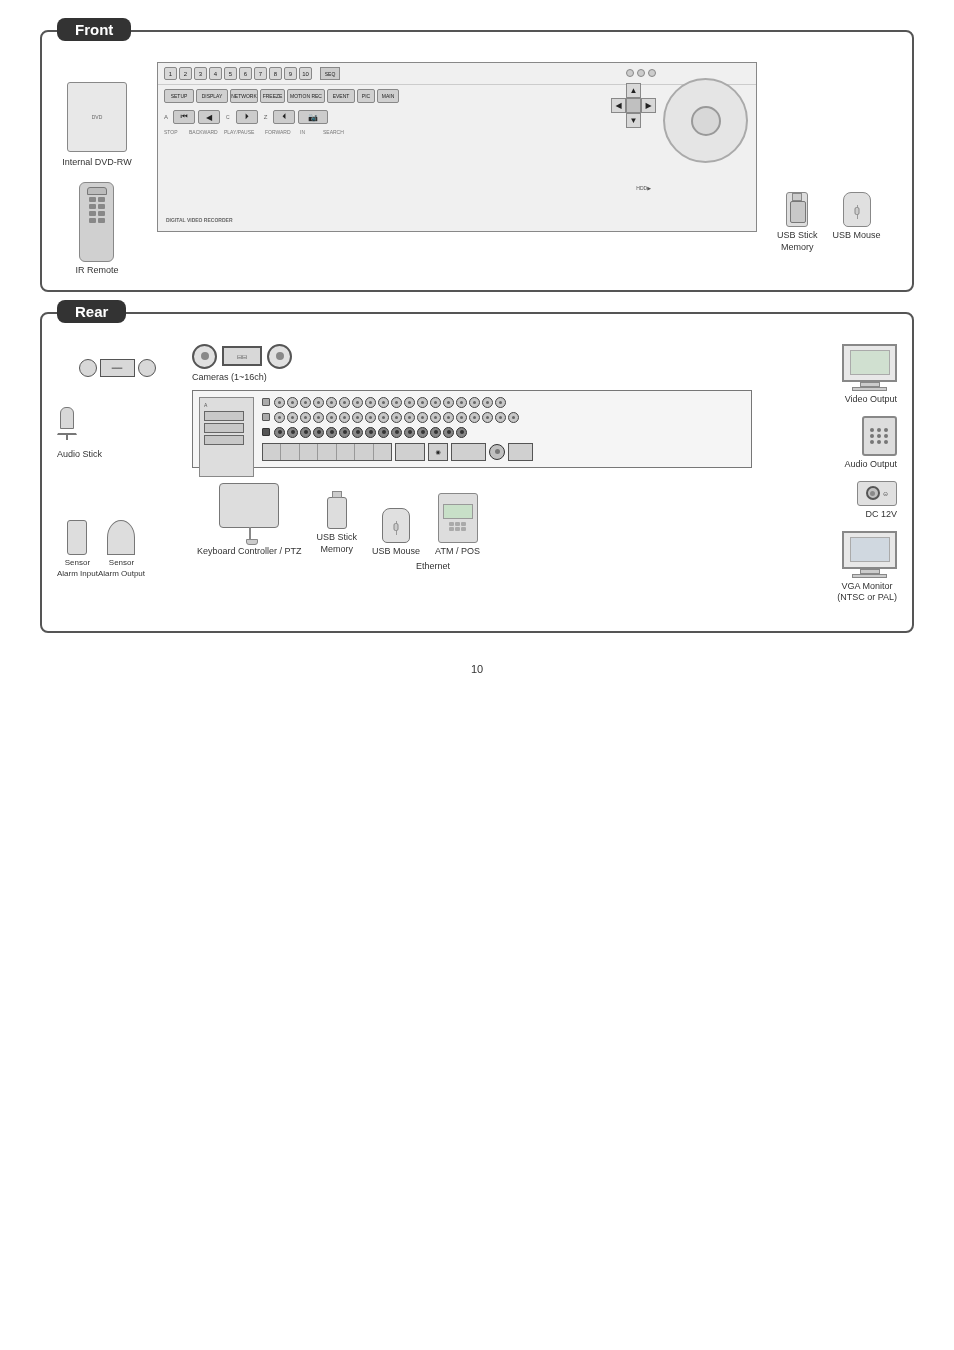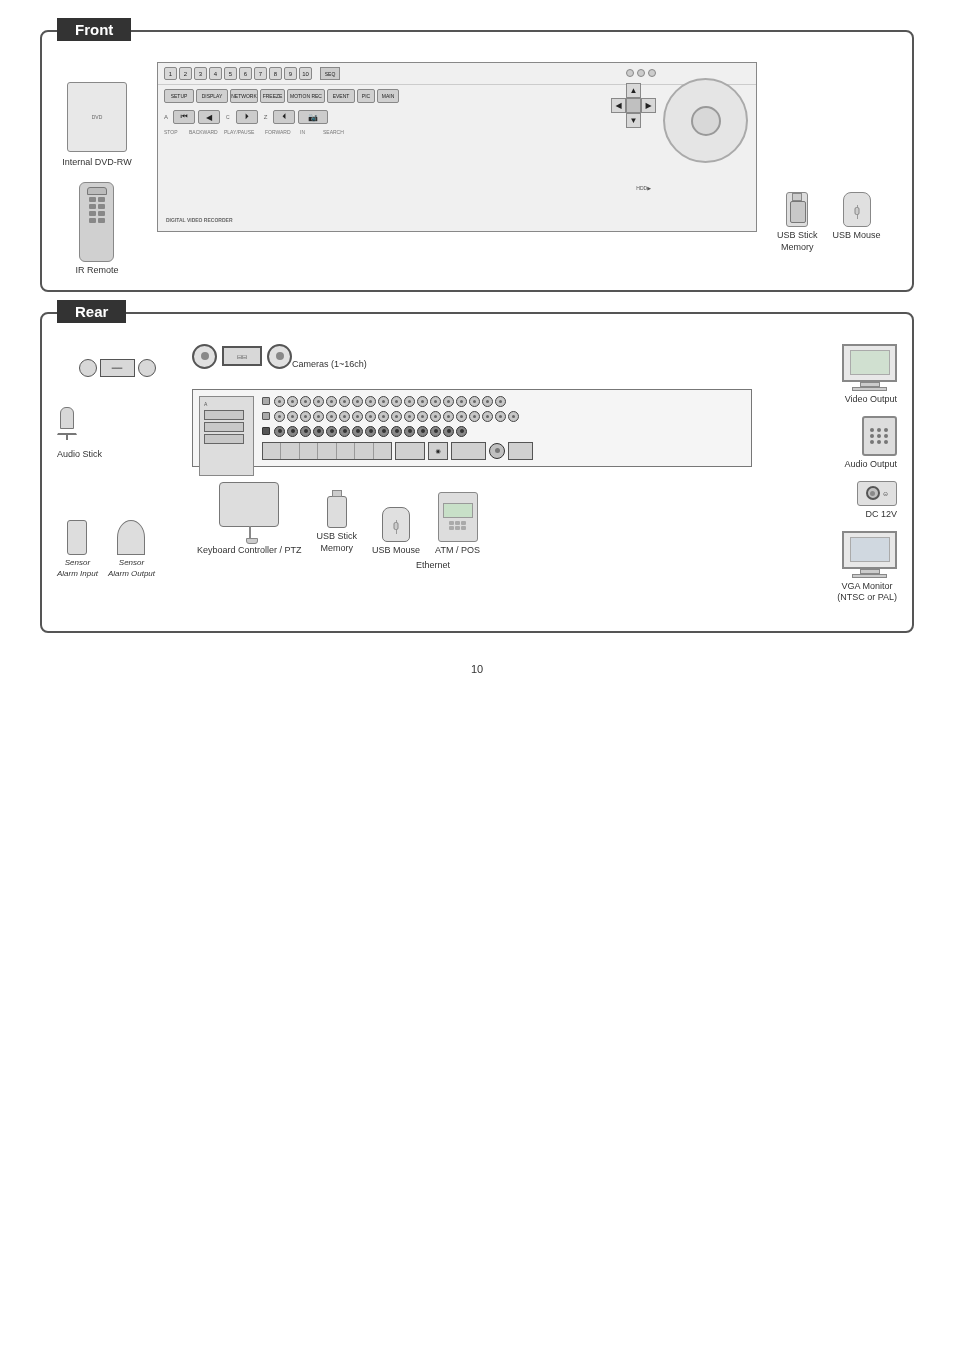--- a/index.html
+++ b/index.html
@@ -45,21 +45,21 @@
 
     .section-label {
       position: absolute;
       top: -14px;
       left: 15px;
       background: #333;
       color: #fff;
       font-size: 15px;
       font-weight: bold;
       padding: 3px 18px;
-      border-radius: 0;
+      border-radius: 8px;
     }
 
     .remote-body {
       width: 35px;
       height: 80px;
       border: 1px solid #888;
       border-radius: 6px;
       background: #d0d0d0;
       display: flex;
       flex-direction: column;
@@ -471,22 +471,23 @@
     .rear-board-area {
       border: 1.5px solid #777;
       background: #f5f5f5;
       padding: 6px;
       position: relative;
     }
 
     
     .cameras-top-area {
       display: flex;
-      align-items: flex-end;
-      margin-bottom: 20px;
+      flex-direction: column;
+      align-items: flex-start;
+      margin-bottom: 8px;
     }
   </style>
 </head>
 <body>
 
 <div class="page-container">
 
 
   <div class="section-panel">
     <div class="section-label">Front</div>
@@ -653,21 +654,21 @@
 
             <div style="display:flex;flex-direction:column;align-items:center;">
               <div style="width:14px;height:22px;border:1.5px solid #777;border-radius:6px 6px 0 0;background:#d8d8d8;"></div>
               <div style="width:20px;height:6px;border-bottom:2px solid #777;border-left:1px solid transparent;border-right:1px solid transparent;"></div>
               <div style="width:2px;height:5px;background:#777;margin:0 auto;"></div>
             </div>
           </div>
           <div style="font-size:9px;color:#333;line-height:1.4;">Audio Stick</div>
         </div>
 
-        <div style="margin-top:60px;display:flex;gap:10px;font-style:italic;">
+        <div style="margin-top:60px;display:flex;">
 
           <div style="display:flex;flex-direction:column;align-items:center;">
             <div style="width:20px;height:35px;border:1.5px solid #777;border-radius:3px;background:#ddd;"></div>
             <div style="font-size:8px;text-align:center;color:#333;margin-top:3px;line-height:1.3;">Sensor<br>Alarm Input</div>
           </div>
 
           <div style="display:flex;flex-direction:column;align-items:center;">
             <div style="width:28px;height:35px;border:1.5px solid #777;border-radius:50% 50% 0 0;background:#ddd;"></div>
             <div style="font-size:8px;text-align:center;color:#333;margin-top:3px;line-height:1.3;">Sensor<br>Alarm Output</div>
           </div>

